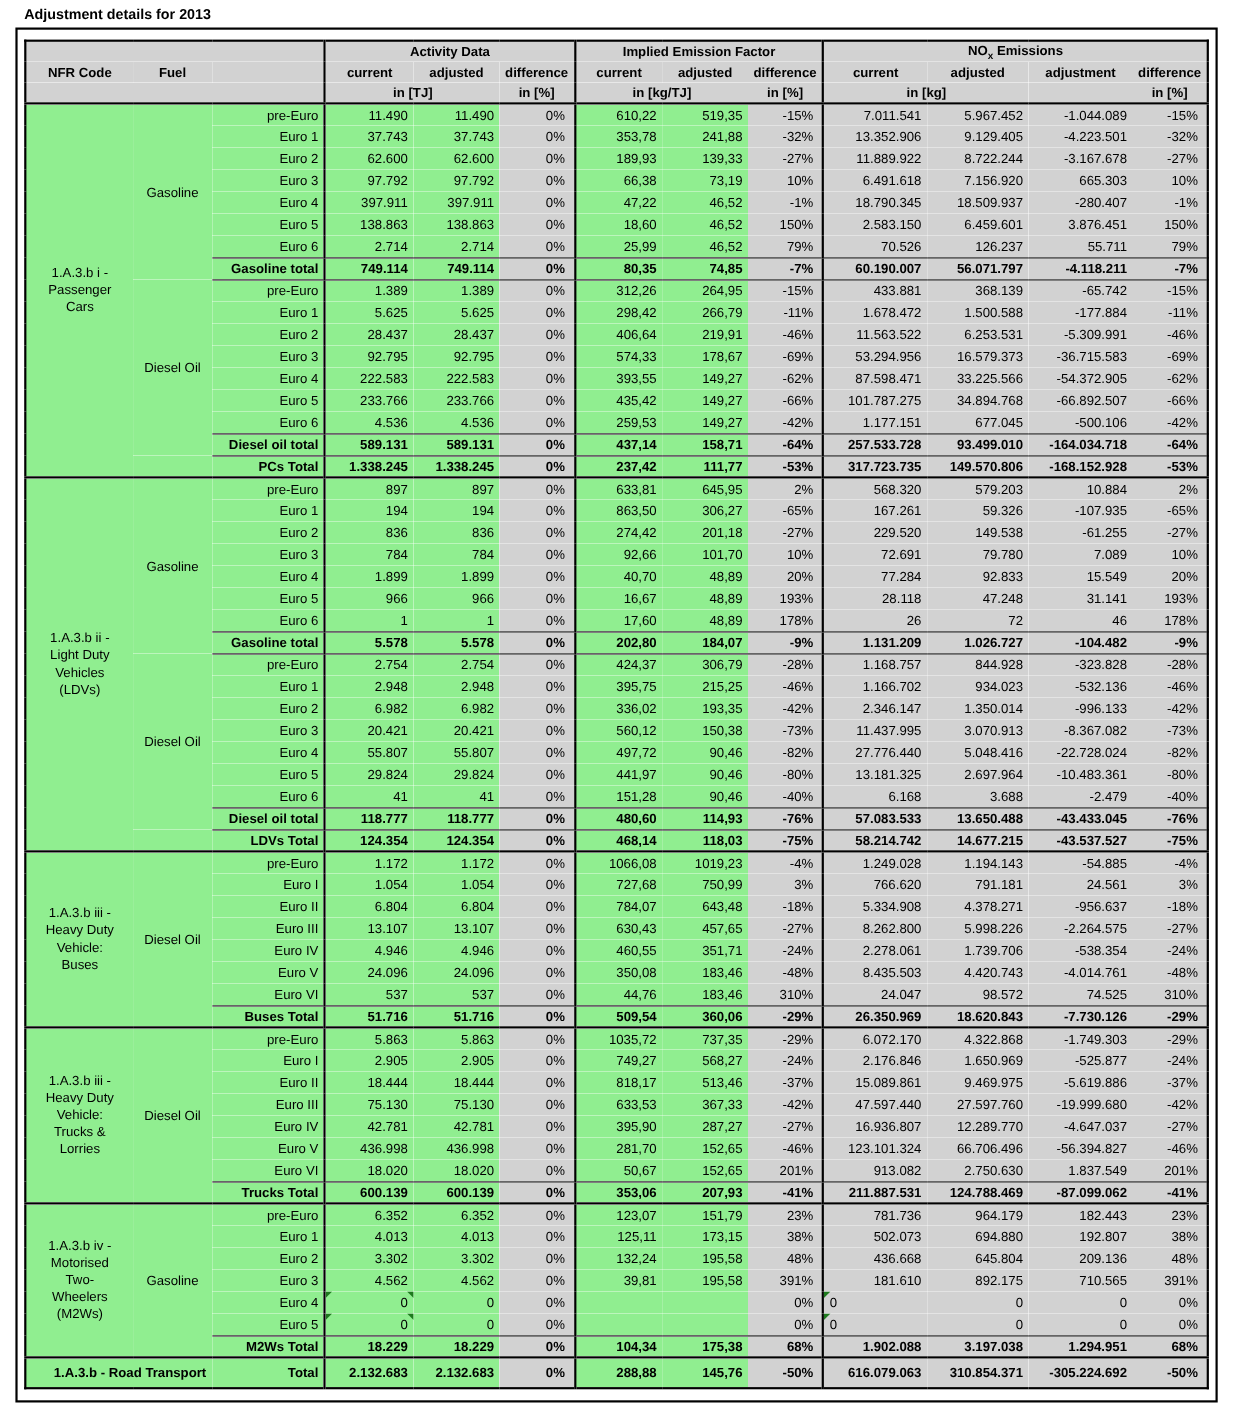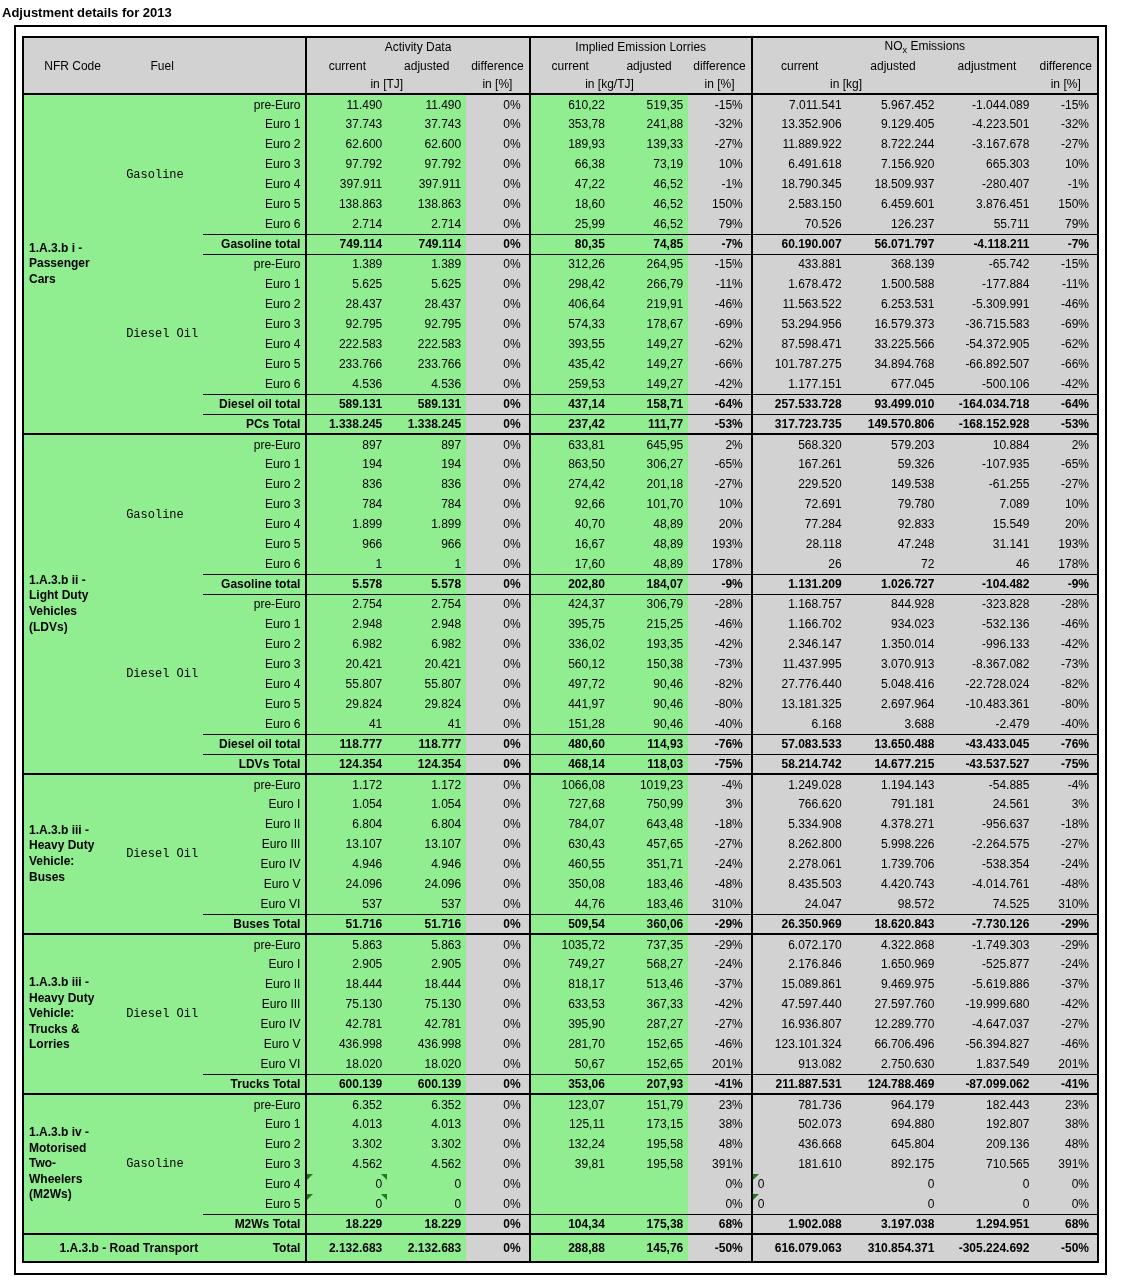--- a/index.html
+++ b/index.html
@@ -1,38 +1,38 @@
 <!DOCTYPE html>
 <html style="--green: #90ee90; --gray: #d2d2d2; --flag: #1e7a1e; --bd: #000000;"><head>
 <meta charset="utf-8">
 <style>
   :root{
     --green:#90ee90; --gray:#d2d2d2; --flag:#1e7a1e; --bd:#000;
   }
   html,body{margin:0;padding:0;background:#fff;}
   body{width:1121px;height:1282px;font-family:"Liberation Sans",sans-serif;color:#000;overflow:hidden;}
-  .sheet-title{font-size:13px;font-weight:bold;padding:5px 0 5px 2px;}
+  .sheet-title{font-size:13px;font-weight:bold;padding:5px 0 5px 22px;}
   .frame{margin:0 14px;border:2px solid var(--bd);padding:9px 6px 10px 6px;box-sizing:border-box;width:1093px;}
   table.sheet{border-collapse:collapse;table-layout:fixed;border:2px solid var(--bd);margin:0 auto;}
   th,td{font-size:12px;height:20px;padding:0 5px;overflow:hidden;white-space:nowrap;box-sizing:border-box;}
-  thead th{background:var(--gray);font-weight:normal;text-align:center;height:19px;}
+  thead th{background:var(--gray);font-weight:bold;text-align:center;height:19px;}
   thead tr:last-child th{border-bottom:2px solid var(--bd);}
   sub{font-size:9px;}
   .g{background:var(--green);}
   .gy{background:var(--gray);}
   .num{text-align:right;}
   .pct{text-align:right;padding-right:8px;}
   .lbl{text-align:right;}
   .hl{border-left:2px solid var(--bd);}
   .bt{border-top:1px solid var(--bd);}
   .bb{border-bottom:1px solid var(--bd);}
   tr.sec-top>td{border-top:2px solid var(--bd);}
   tr.bold td{font-weight:bold;}
-  td.nfr{font-weight:bold;vertical-align:middle;white-space:pre-line;line-height:1.3;}
-  td.fuel{text-align:left;vertical-align:middle;font-family:Liberation Mono, monospace;}
+  td.nfr{font-weight:normal;text-align:center;vertical-align:middle;white-space:pre-line;line-height:1.3;}
+  td.fuel{text-align:center;vertical-align:middle;}
   tr.grand td{height:28px;vertical-align:middle;}
   td.grand-label{padding-left:1px;}
   .flag1,.flag2{position:relative;}
   .flag1::before,.flag2::before{content:"";position:absolute;left:0;top:0;width:0;height:0;
      border-top:6px solid var(--flag);border-right:6px solid transparent;}
   .flag2::after{content:"";position:absolute;right:0;top:0;width:0;height:0;
      border-top:6px solid var(--flag);border-left:6px solid transparent;}
   .alignl{text-align:left;}
 </style>
 </head>
@@ -54,21 +54,21 @@
         <col style="width:62px">
       <col style="width:96px">
         <col style="width:94px">
         <col style="width:96px">
         <col style="width:62px">
     </colgroup>
     <thead>
       <tr>
         <th colspan="3"></th>
         <th colspan="3" class="hl">Activity Data</th>
-        <th colspan="3" class="hl">Implied Emission Lorries</th>
+        <th colspan="3" class="hl">Implied Emission Factor</th>
         <th colspan="4" class="hl"><span>NO</span><sub>x</sub><span> Emissions</span></th>
       </tr>
       <tr>
         <th>NFR Code</th>
         <th>Fuel</th>
         <th></th>
         <th class="hl">current</th>
         <th>adjusted</th>
         <th>difference</th>
         <th class="hl">current</th>

